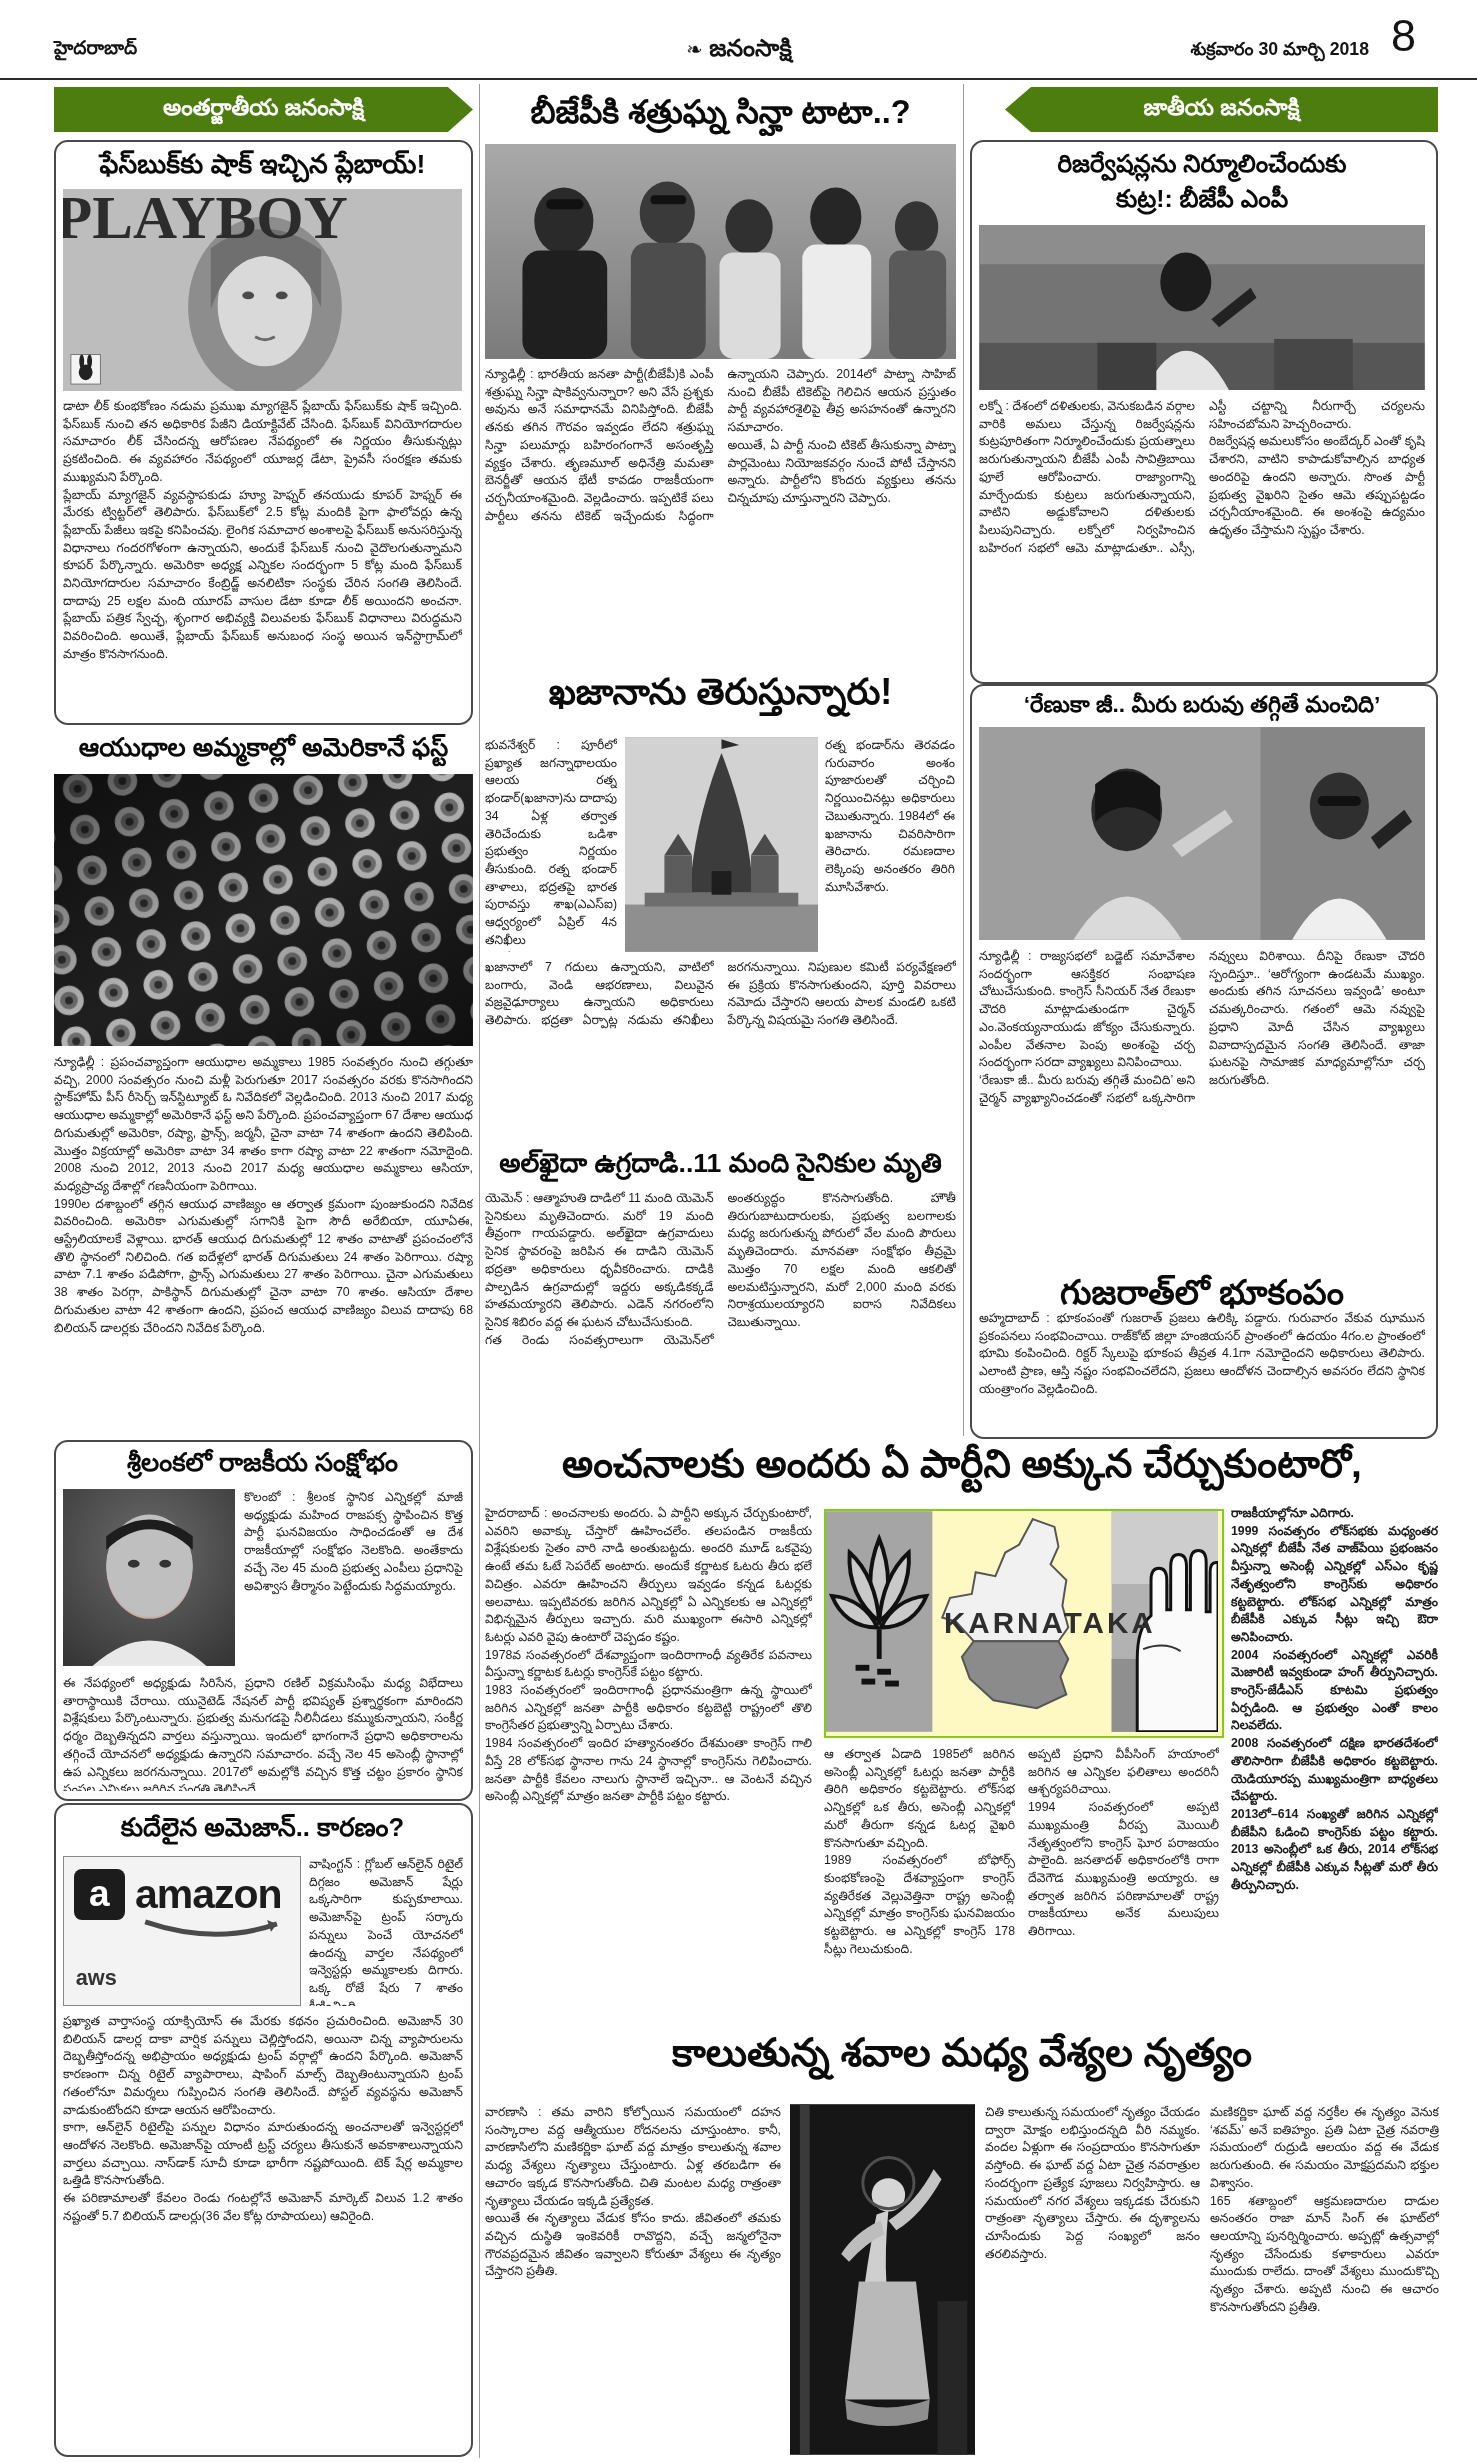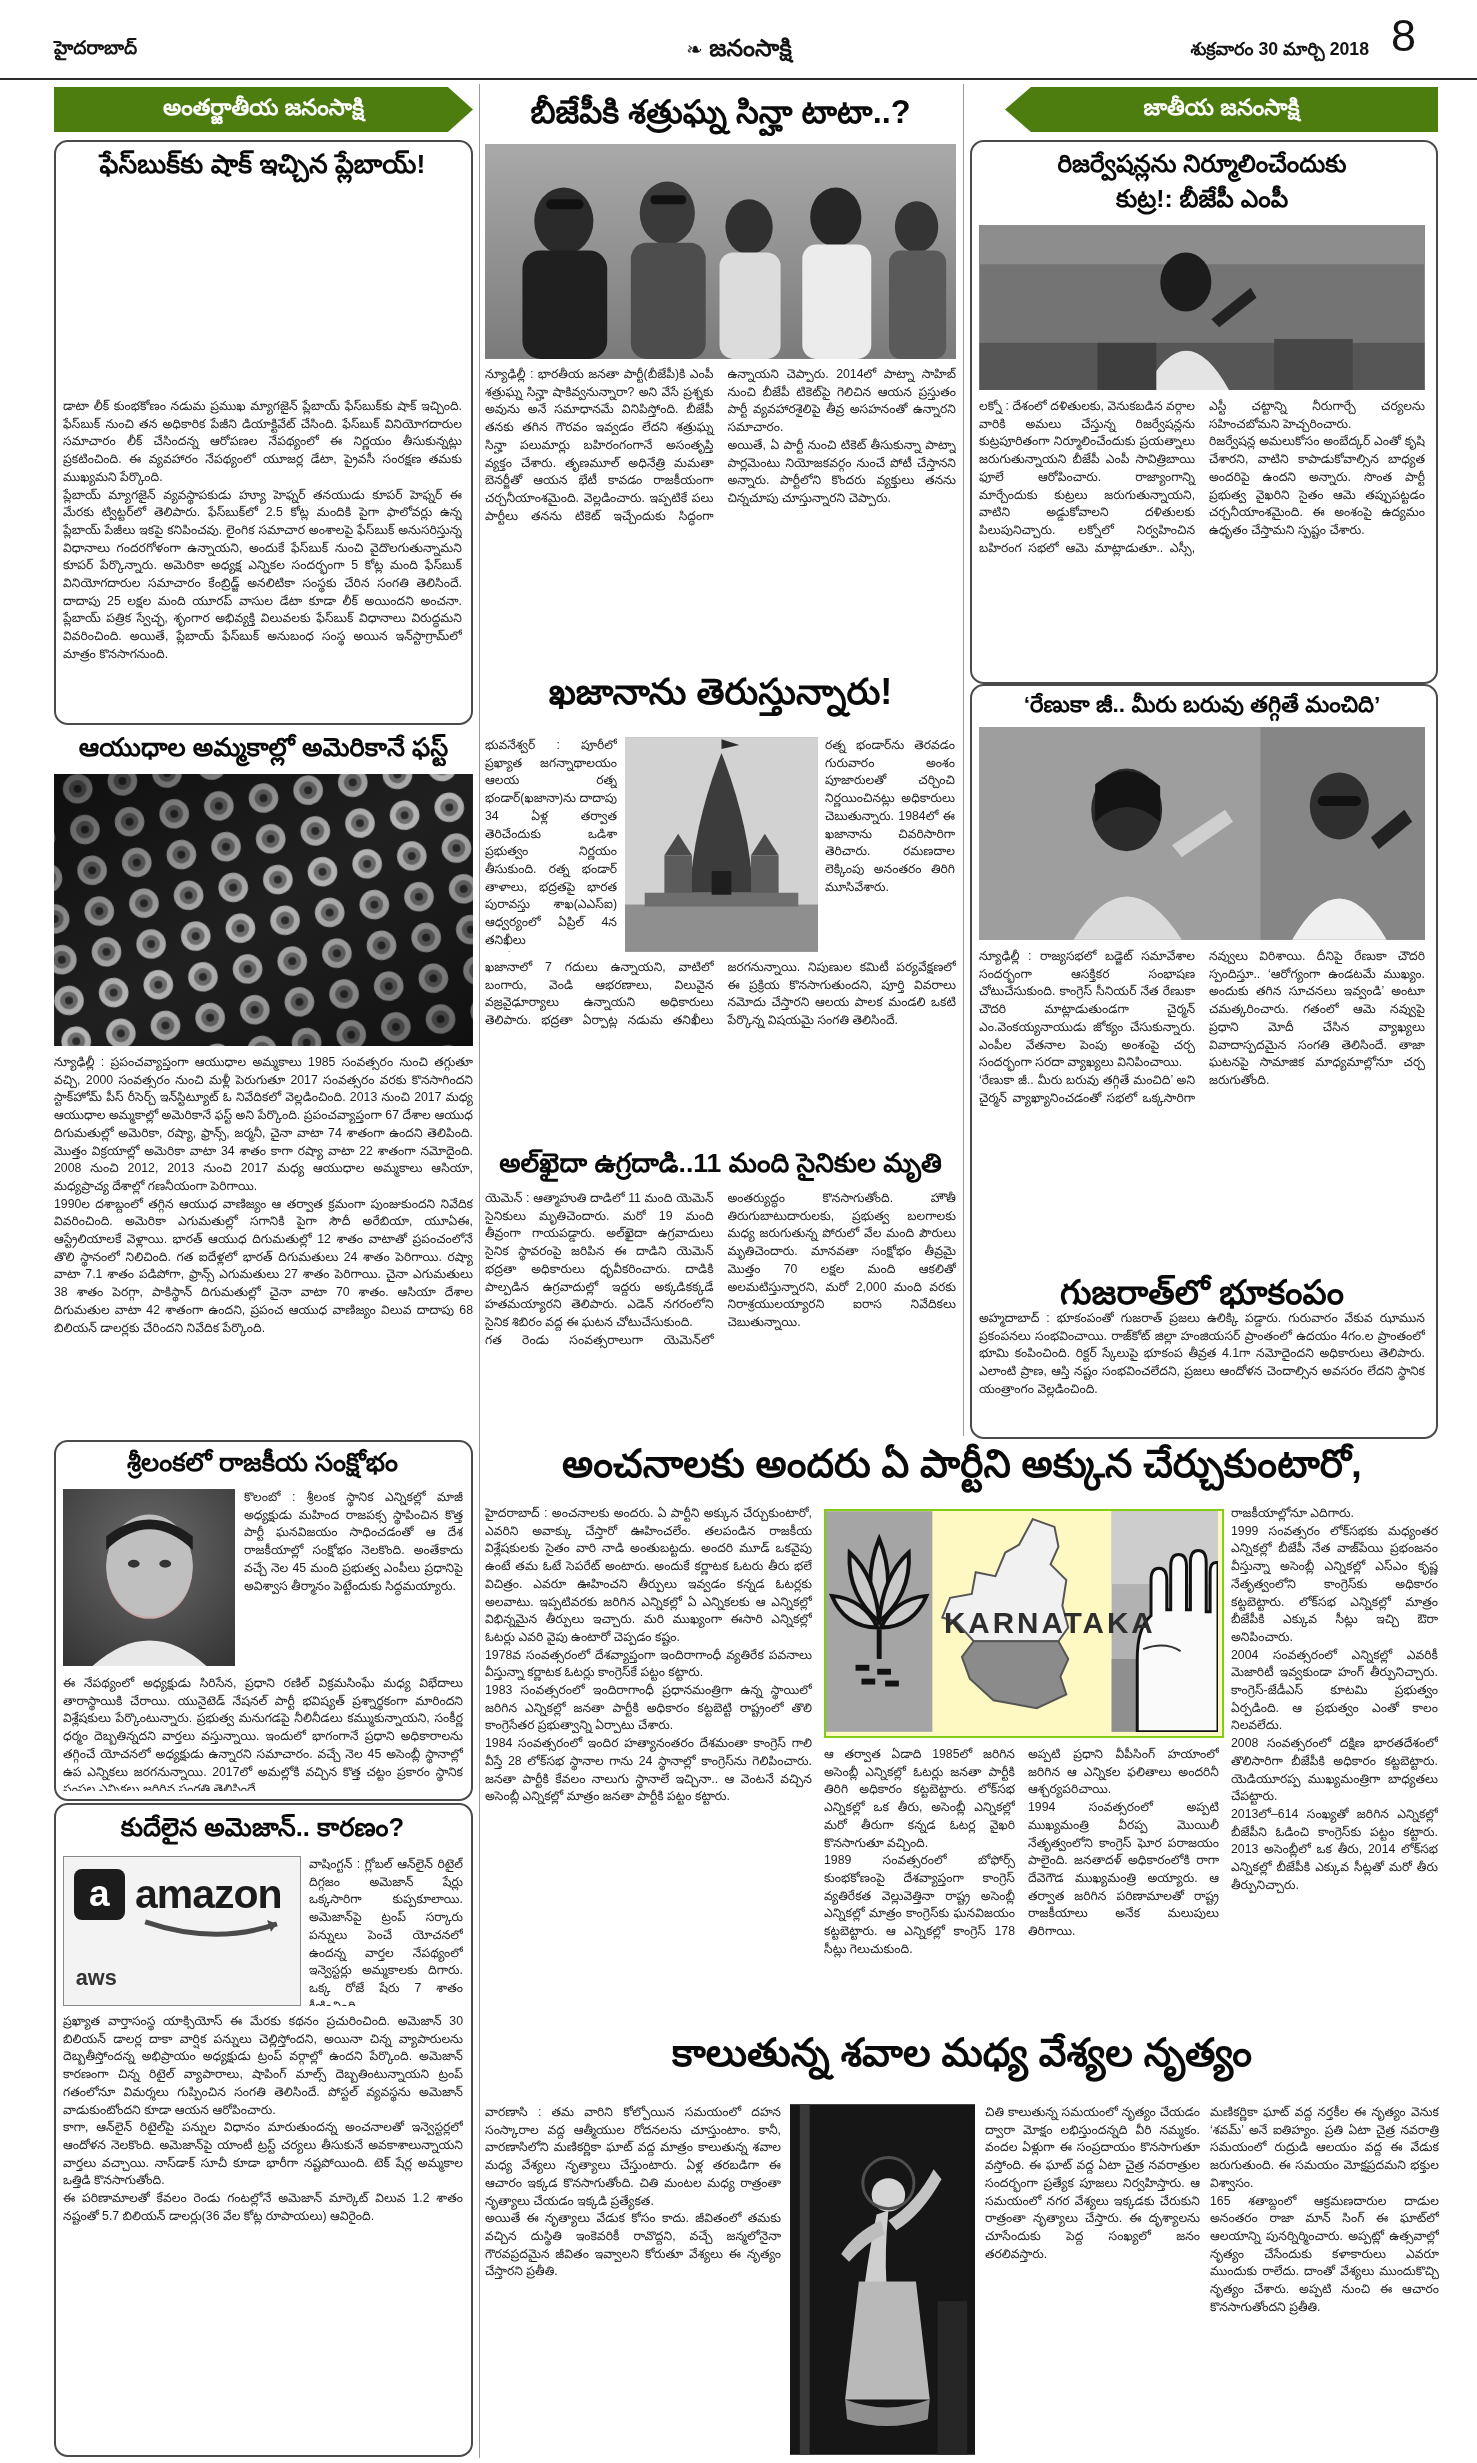--- a/index.html
+++ b/index.html
@@ -31,20 +31,35 @@
   <div class="abs" style="left:1391px;top:9.9px;font-size:45px;">8</div>
   <div class="abs hline" style="left:0;top:78px;width:1478px;"></div>
 
   <div class="abs vline" style="left:479px;top:84px;height:2374px;"></div>
   <div class="abs vline" style="left:963px;top:84px;height:1352px;"></div>
 
   <div class="abs banner" style="left:54px;top:87px;width:419px;height:45px;clip-path:polygon(0 0,94% 0,100% 50%,94% 100%,0 100%);">అంతర్జాతీయ జనంసాక్షి</div>
 
   <div class="abs box" style="left:54px;top:140px;width:415px;height:581px;"></div>
   <div class="abs hl" style="left:62px;top:150px;width:401px;font-size:26.6px;">ఫేస్‌బుక్‌కు షాక్ ఇచ్చిన ప్లేబాయ్!</div>
+  <div class="abs imgph" style="left:63px;top:189px;width:399px;height:202px;background:#bdbdbd;">
+    <div style="position:absolute;left:-7.9px;top:-5.9px;width:433px;font-family:'Liberation Serif','DejaVu Serif',serif;font-weight:bold;font-size:61px;color:#2c2c2c;white-space:nowrap;overflow:hidden;">PLAYBOY</div>
+    <svg width="399" height="202" viewBox="0 0 405 205">
+      <ellipse cx="205" cy="120" rx="78" ry="92" fill="#8d8d8d"></ellipse>
+      <ellipse cx="205" cy="118" rx="48" ry="62" fill="#d9d9d9"></ellipse>
+      <ellipse cx="188" cy="108" rx="6" ry="4" fill="#4a4a4a"></ellipse>
+      <ellipse cx="222" cy="108" rx="6" ry="4" fill="#4a4a4a"></ellipse>
+      <path d="M195 150 Q205 156 215 150" stroke="#6a6a6a" stroke-width="3" fill="none"></path>
+      <path d="M150 60 Q205 20 262 62 L262 120 Q240 70 205 68 Q168 70 150 122 Z" fill="#6f6f6f"></path>
+      <rect x="8" y="168" width="30" height="30" fill="#f4f4f4" stroke="#777"></rect>
+      <ellipse cx="23" cy="186" rx="7" ry="8" fill="#222"></ellipse>
+      <ellipse cx="19" cy="175" rx="2.5" ry="7" fill="#222"></ellipse>
+      <ellipse cx="27" cy="175" rx="2.5" ry="7" fill="#222"></ellipse>
+    </svg>
+  </div>
   <div class="abs body-txt" style="left:63px;top:398px;width:399px;height:317px;">డాటా లీక్ కుంభకోణం నడుమ ప్రముఖ మ్యాగజైన్ ప్లేబాయ్ ఫేస్‌బుక్‌కు షాక్ ఇచ్చింది. ఫేస్‌బుక్ నుంచి తన అధికారిక పేజీని డియాక్టివేట్ చేసింది. ఫేస్‌బుక్ వినియోగదారుల సమాచారం లీక్ చేసిందన్న ఆరోపణల నేపథ్యంలో ఈ నిర్ణయం తీసుకున్నట్లు ప్రకటించింది. ఈ వ్యవహారం నేపథ్యంలో యూజర్ల డేటా, ప్రైవసీ సంరక్షణ తమకు ముఖ్యమని పేర్కొంది.
 ప్లేబాయ్ మ్యాగజైన్ వ్యవస్థాపకుడు హ్యూ హెఫ్నర్ తనయుడు కూపర్ హెఫ్నర్ ఈ మేరకు ట్విట్టర్‌లో తెలిపారు. ఫేస్‌బుక్‌లో 2.5 కోట్ల మందికి పైగా ఫాలోవర్లు ఉన్న ప్లేబాయ్ పేజీలు ఇకపై కనిపించవు. లైంగిక సమాచార అంశాలపై ఫేస్‌బుక్ అనుసరిస్తున్న విధానాలు గందరగోళంగా ఉన్నాయని, అందుకే ఫేస్‌బుక్ నుంచి వైదొలగుతున్నామని కూపర్ పేర్కొన్నారు. అమెరికా అధ్యక్ష ఎన్నికల సందర్భంగా 5 కోట్ల మంది ఫేస్‌బుక్ వినియోగదారుల సమాచారం కేంబ్రిడ్జ్ అనలిటికా సంస్థకు చేరిన సంగతి తెలిసిందే. దాదాపు 25 లక్షల మంది యూరప్ వాసుల డేటా కూడా లీక్ అయిందని అంచనా. ప్లేబాయ్ పత్రిక స్వేచ్ఛ, శృంగార అభివ్యక్తి విలువలకు ఫేస్‌బుక్ విధానాలు విరుద్ధమని వివరించింది. అయితే, ప్లేబాయ్ ఫేస్‌బుక్ అనుబంధ సంస్థ అయిన ఇన్‌స్టాగ్రామ్‌లో మాత్రం కొనసాగనుంది.</div>
 
   <div class="abs hl" style="left:54px;top:733px;width:419px;font-size:25.6px;">ఆయుధాల అమ్మకాల్లో అమెరికానే ఫస్ట్</div>
   <div class="abs imgph" style="left:54px;top:774px;width:419px;height:272px;">
     <svg width="419" height="272" viewBox="0 0 425 276">
       <rect width="425" height="276" fill="#1f1f1f"></rect>
       <defs>
         <pattern id="amp" width="46" height="42" patternUnits="userSpaceOnUse" patternTransform="rotate(-10)">
           <circle cx="21" cy="19" r="15" fill="#b6b6b6"></circle>
@@ -228,21 +243,21 @@
         <path d="M322 140 Q344 132 360 142" stroke="#333" stroke-width="2" fill="none"></path>
       </g>
     </svg>
     <div style="position:absolute;left:118px;top:95px;font-size:29.6px;letter-spacing:3px;color:#2e2e2e;font-weight:bold;">KARNATAKA</div>
   </div>
 
   <div class="abs body-txt" style="left:824px;top:1746px;width:191px;height:280px;">ఆ తర్వాత ఏడాది 1985లో జరిగిన అసెంబ్లీ ఎన్నికల్లో ఓటర్లు జనతా పార్టీకి తిరిగి అధికారం కట్టబెట్టారు. లోక్‌సభ ఎన్నికల్లో ఒక తీరు, అసెంబ్లీ ఎన్నికల్లో మరో తీరుగా కన్నడ ఓటర్ల వైఖరి కొనసాగుతూ వచ్చింది.
 1989 సంవత్సరంలో బోఫోర్స్ కుంభకోణంపై దేశవ్యాప్తంగా కాంగ్రెస్ వ్యతిరేకత వెల్లువెత్తినా రాష్ట్ర అసెంబ్లీ ఎన్నికల్లో మాత్రం కాంగ్రెస్‌కు ఘనవిజయం కట్టబెట్టారు. ఆ ఎన్నికల్లో కాంగ్రెస్ 178 సీట్లు గెలుచుకుంది.</div>
   <div class="abs body-txt" style="left:1028px;top:1746px;width:191px;height:280px;">అప్పటి ప్రధాని వీపీసింగ్ హయాంలో జరిగిన ఆ ఎన్నికల ఫలితాలు అందరినీ ఆశ్చర్యపరిచాయి.
 1994 సంవత్సరంలో అప్పటి ముఖ్యమంత్రి వీరప్ప మొయిలీ నేతృత్వంలోని కాంగ్రెస్ ఘోర పరాజయం పాలైంది. జనతాదళ్ అధికారంలోకి రాగా దేవెగౌడ ముఖ్యమంత్రి అయ్యారు. ఆ తర్వాత జరిగిన పరిణామాలతో రాష్ట్ర రాజకీయాలు అనేక మలుపులు తిరిగాయి.</div>
-  <div class="abs body-txt" style="left:1231px;top:1505px;width:207px;height:520px;">రాజకీయాల్లోనూ ఎదిగారు.
+  <div class="abs body-txt" style="left:1231px;top:1505px;width:207px;height:520px;font-weight:bold;">రాజకీయాల్లోనూ ఎదిగారు.
 1999 సంవత్సరం లోక్‌సభకు మధ్యంతర ఎన్నికల్లో బీజేపీ నేత వాజ్‌పేయి ప్రభంజనం వీస్తున్నా అసెంబ్లీ ఎన్నికల్లో ఎస్ఎం కృష్ణ నేతృత్వంలోని కాంగ్రెస్‌కు అధికారం కట్టబెట్టారు. లోక్‌సభ ఎన్నికల్లో మాత్రం బీజేపీకి ఎక్కువ సీట్లు ఇచ్చి ఔరా అనిపించారు.
 2004 సంవత్సరంలో ఎన్నికల్లో ఎవరికీ మెజారిటీ ఇవ్వకుండా హంగ్ తీర్పునిచ్చారు. కాంగ్రెస్-జేడీఎస్ కూటమి ప్రభుత్వం ఏర్పడింది. ఆ ప్రభుత్వం ఎంతో కాలం నిలవలేదు.
 2008 సంవత్సరంలో దక్షిణ భారతదేశంలో తొలిసారిగా బీజేపీకి అధికారం కట్టబెట్టారు. యెడియూరప్ప ముఖ్యమంత్రిగా బాధ్యతలు చేపట్టారు.
 2013లో–614 సంఖ్యతో జరిగిన ఎన్నికల్లో బీజేపీని ఓడించి కాంగ్రెస్‌కు పట్టం కట్టారు. 2013 అసెంబ్లీలో ఒక తీరు, 2014 లోక్‌సభ ఎన్నికల్లో బీజేపీకి ఎక్కువ సీట్లతో మరో తీరు తీర్పునిచ్చారు.</div>
 
   <div class="abs hl" style="left:485px;top:2031px;width:954px;font-size:39px;">కాలుతున్న శవాల మధ్య వేశ్యల నృత్యం</div>
 
   <div class="abs body-txt" style="left:485px;top:2104px;width:296px;height:351px;">వారణాసి : తమ వారిని కోల్పోయిన సమయంలో దహన సంస్కారాల వద్ద ఆత్మీయుల రోదనలను చూస్తుంటాం. కానీ, వారణాసిలోని మణికర్ణికా ఘాట్ వద్ద మాత్రం కాలుతున్న శవాల మధ్య వేశ్యలు నృత్యాలు చేస్తుంటారు. ఏళ్ల తరబడిగా ఈ ఆచారం ఇక్కడ కొనసాగుతోంది. చితి మంటల మధ్య రాత్రంతా నృత్యాలు చేయడం ఇక్కడి ప్రత్యేకత.
 అయితే ఈ నృత్యాలు వేడుక కోసం కాదు. జీవితంలో తమకు వచ్చిన దుస్థితి ఇంకెవరికీ రావొద్దని, వచ్చే జన్మలోనైనా గౌరవప్రదమైన జీవితం ఇవ్వాలని కోరుతూ వేశ్యలు ఈ నృత్యం చేస్తారని ప్రతీతి.</div>
   <div class="abs imgph" style="left:790px;top:2104px;width:185px;height:351px;">

